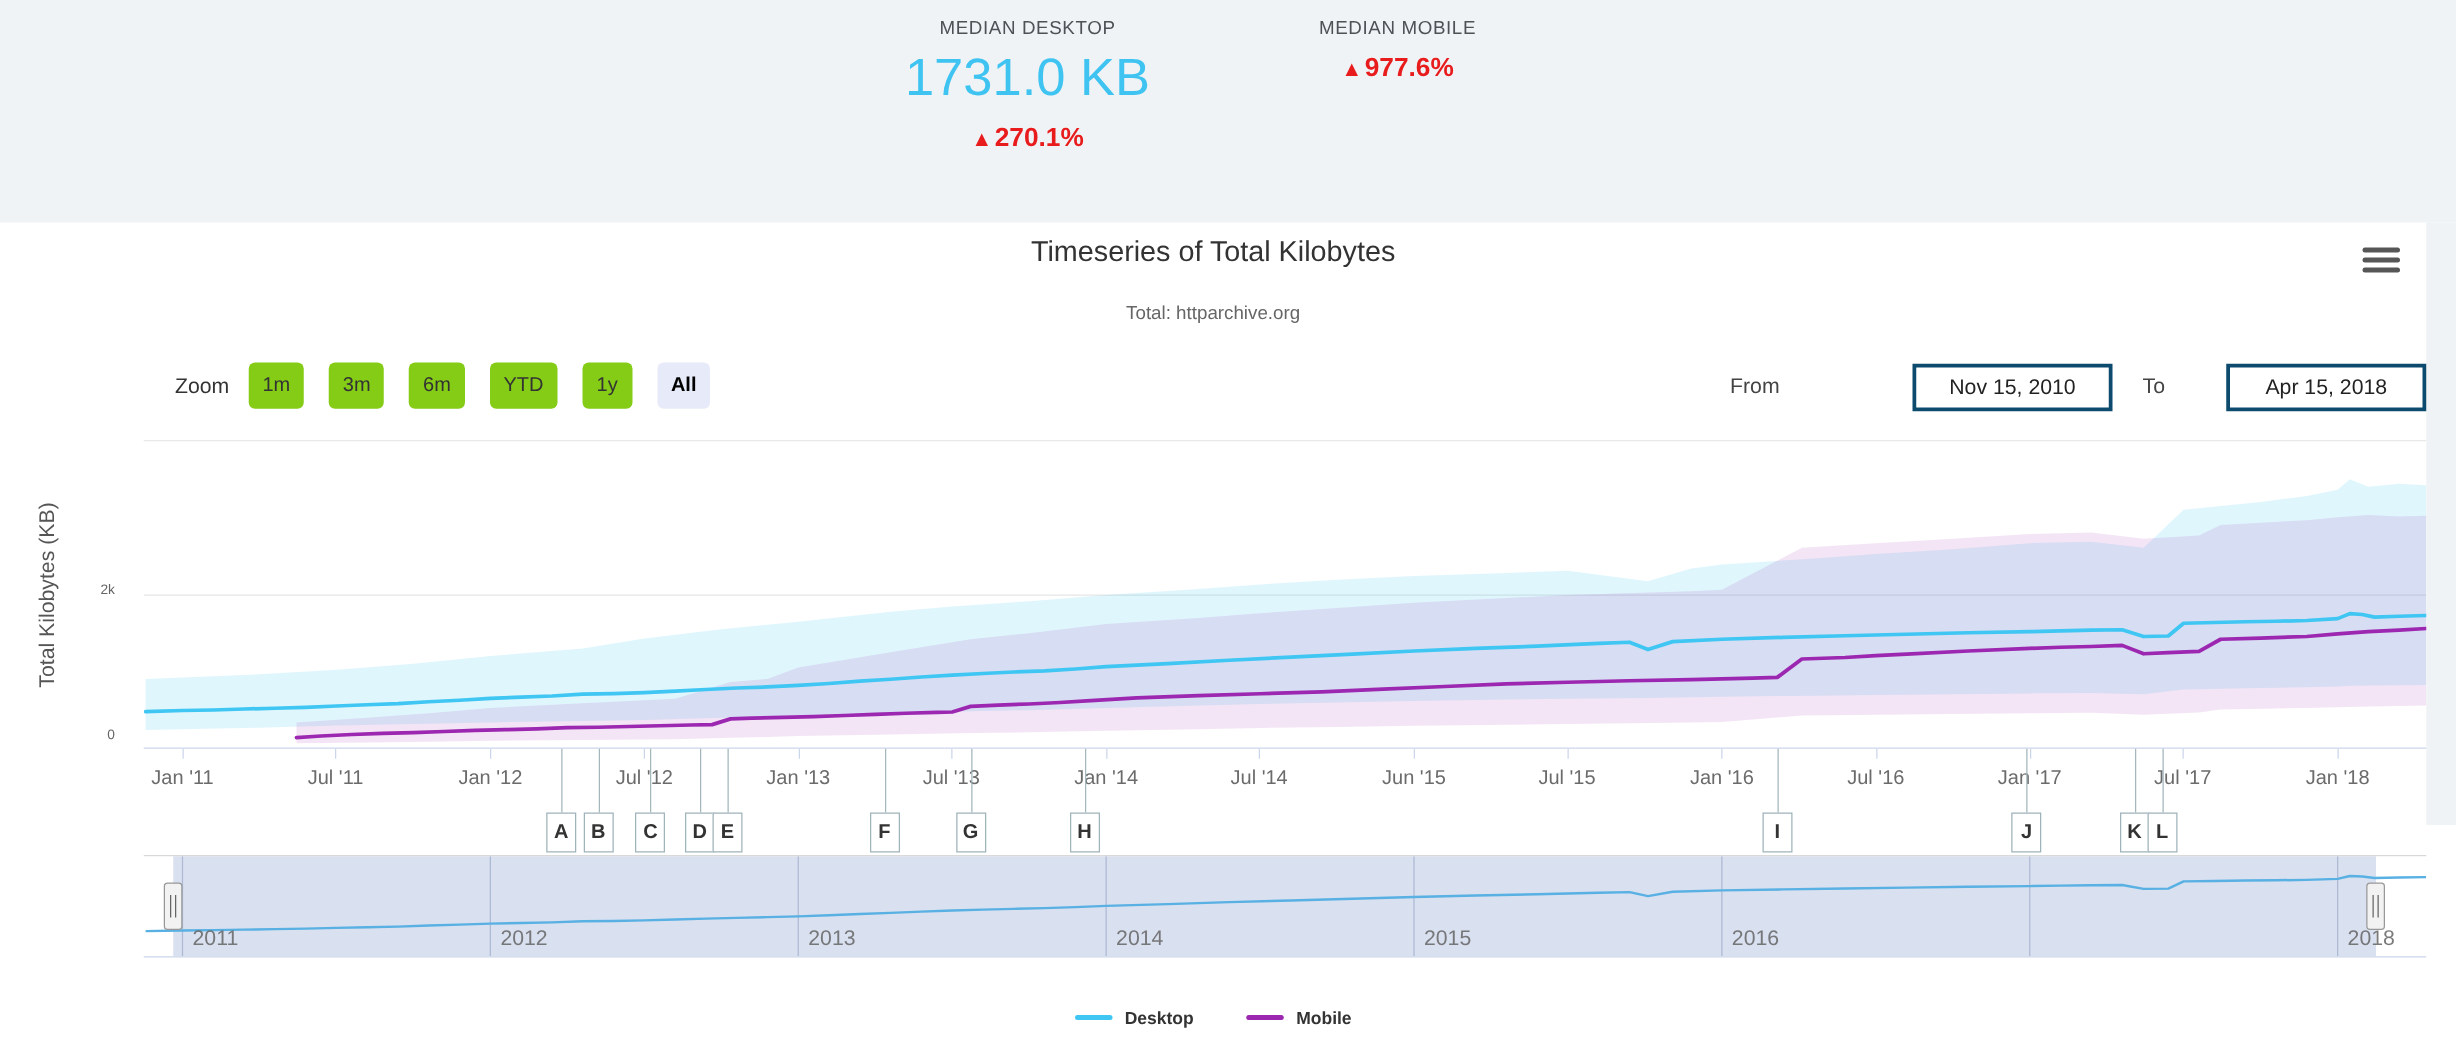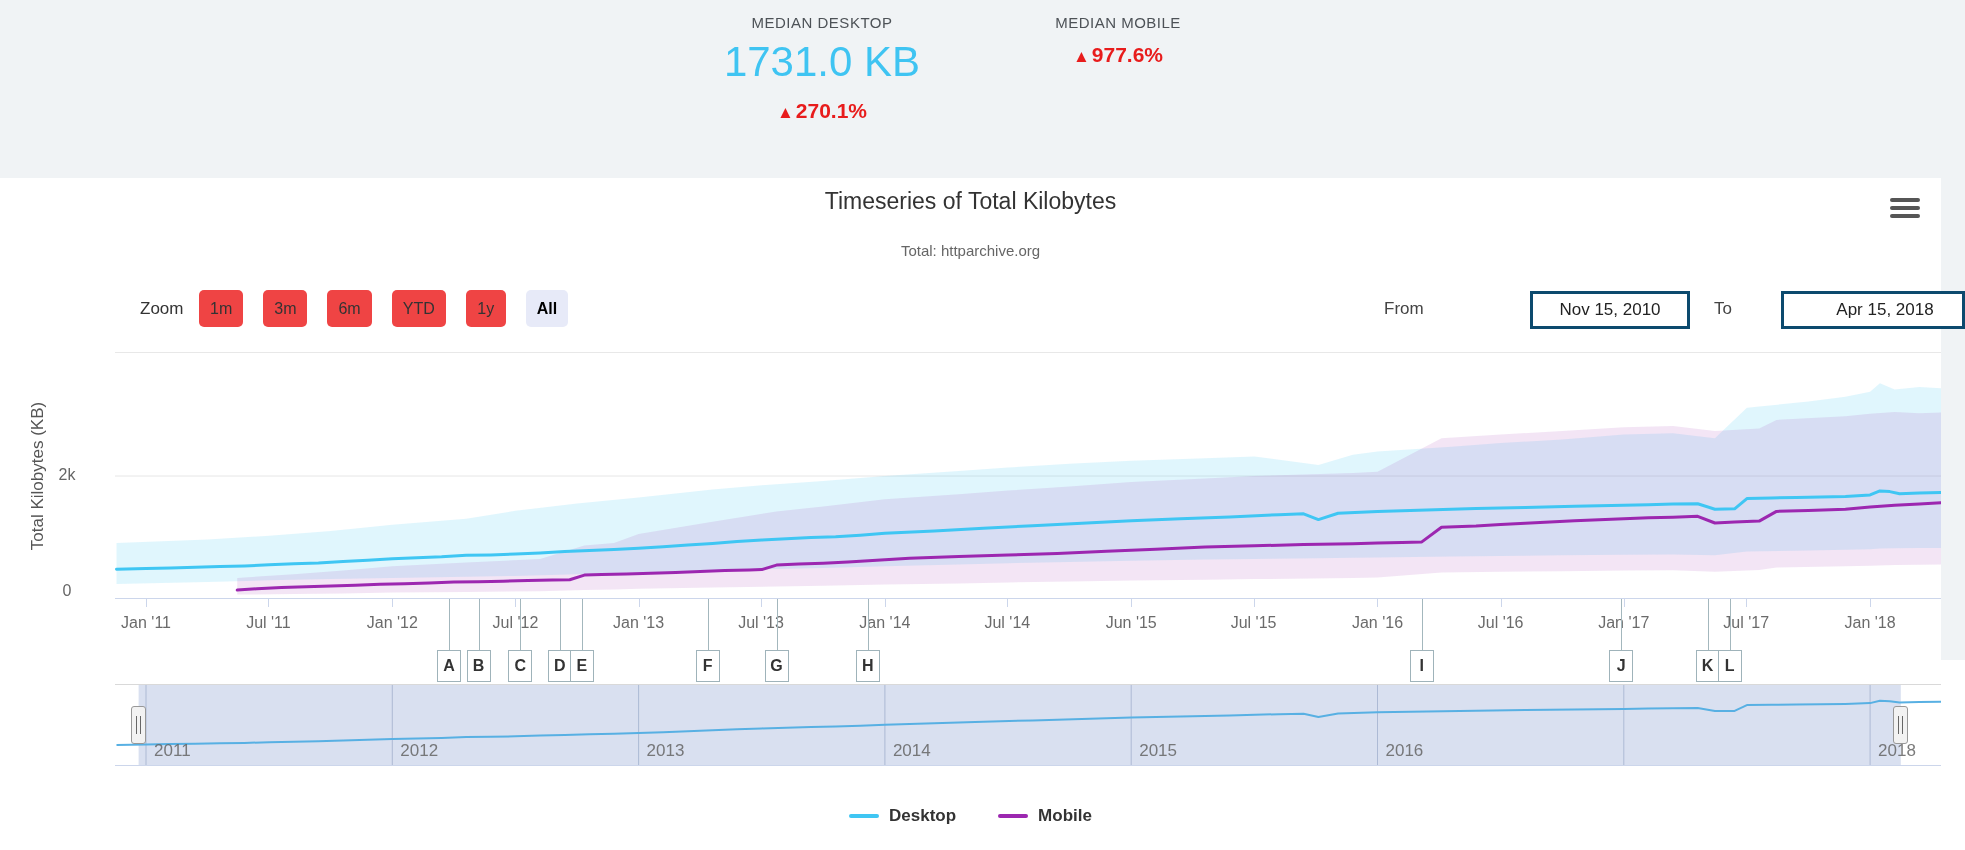--- a/index.html
+++ b/index.html
@@ -24,34 +24,34 @@
   #menu-btn{position:absolute;left:1890px;top:198px;width:32px;height:26px;cursor:pointer;}
   #menu-btn .bar{position:absolute;left:0;width:30px;height:4px;border-radius:2px;background:#565656;}
   #menu-btn .bar:nth-child(1){top:0;}
   #menu-btn .bar:nth-child(2){top:8px;}
   #menu-btn .bar:nth-child(3){top:16px;}
 
   
   #zoom-label{position:absolute;left:140px;top:290px;height:37px;line-height:37px;font-size:17px;color:#333;}
   #zoom-buttons{position:absolute;left:199px;top:290px;height:37px;display:flex;gap:20px;}
   .zoom-btn{height:37px;min-width:40px;padding:0 11px;box-sizing:border-box;display:flex;align-items:center;justify-content:center;
-    background:#ef4444;border-radius:5px;font-size:16px;color:#333;cursor:pointer;}
+    background:#84cc16;border-radius:5px;font-size:16px;color:#333;cursor:pointer;}
   .zoom-btn.selected{background:#e7eaf8;font-weight:bold;color:#000;}
   .range-label{position:absolute;top:290px;height:37px;line-height:37px;font-size:17px;color:#444;}
   #from-label{left:1384px;}
   #to-label{left:1714px;}
   .range-input{position:absolute;top:291px;width:154px;height:32px;border:3px solid #0c4a6e;background:#fff;
     font-family:"Liberation Sans",sans-serif;font-size:17px;color:#222;text-align:center;padding:0;}
   #from-input{left:1530px;}
-  #to-input{left:1781px;padding-left:24px;}
+  #to-input{left:1781px;}
 
   
   #y-axis-title{position:absolute;left:-212px;top:466px;width:500px;text-align:center;font-size:17px;color:#555;
     transform:rotate(-90deg);}
-  .y-tick{position:absolute;left:42px;width:50px;text-align:center;font-size:16px;color:#666;}
+  .y-tick{position:absolute;left:42px;width:50px;text-align:right;font-size:11px;color:#666;}
   #plot-top-border{position:absolute;left:115px;top:352px;width:1826px;height:1px;background:#e8e8e8;}
   #plot-svg{position:absolute;left:115px;top:352px;}
   #x-axis-line{position:absolute;left:115px;top:598px;width:1826px;height:1px;background:#ccd6eb;}
   .x-tick-mark{position:absolute;top:599px;width:1px;height:8px;background:#ccd6eb;}
   .x-tick-label{position:absolute;top:614px;width:100px;margin-left:-50px;text-align:center;font-size:16px;color:#6b6b6b;}
   .flag-lane{position:absolute;top:599px;width:1px;height:52px;background:#a3b7bd;}
   .flag-box{position:absolute;top:650px;width:24px;height:32px;margin-left:-12px;box-sizing:border-box;
     background:#fff;border:1.5px solid #9fb3ba;display:flex;align-items:center;justify-content:center;
     font-size:16px;font-weight:600;color:#333;cursor:pointer;}
 
@@ -62,21 +62,21 @@
   .nav-handle{position:absolute;top:21px;width:15px;height:38px;margin-left:-8px;background:#f2f2f2;border:1px solid #989898;
     border-radius:3px;box-sizing:border-box;cursor:ew-resize;}
   .nav-handle:before,.nav-handle:after{content:"";position:absolute;top:9px;width:1px;height:18px;background:#666;}
   .nav-handle:before{left:4px;}
   .nav-handle:after{right:4px;}
 
   
   #legend{position:absolute;left:0;top:806px;width:1941px;display:flex;justify-content:center;gap:42px;}
   .legend-item{display:flex;align-items:center;gap:10px;cursor:pointer;}
   .legend-swatch{width:30px;height:4px;border-radius:2px;}
-  .legend-text{font-size:17px;font-weight:bold;color:#333;text-align:center;}
+  .legend-text{font-size:14px;font-weight:bold;color:#333;text-align:center;}
 </style>
 </head>
 <body>
 
 <div id="page">
 
   <div id="summary-band">
     <div class="median-block" id="median-desktop">
       <div class="median-label">MEDIAN DESKTOP</div>
       <div class="median-value">1731.0 KB</div>

